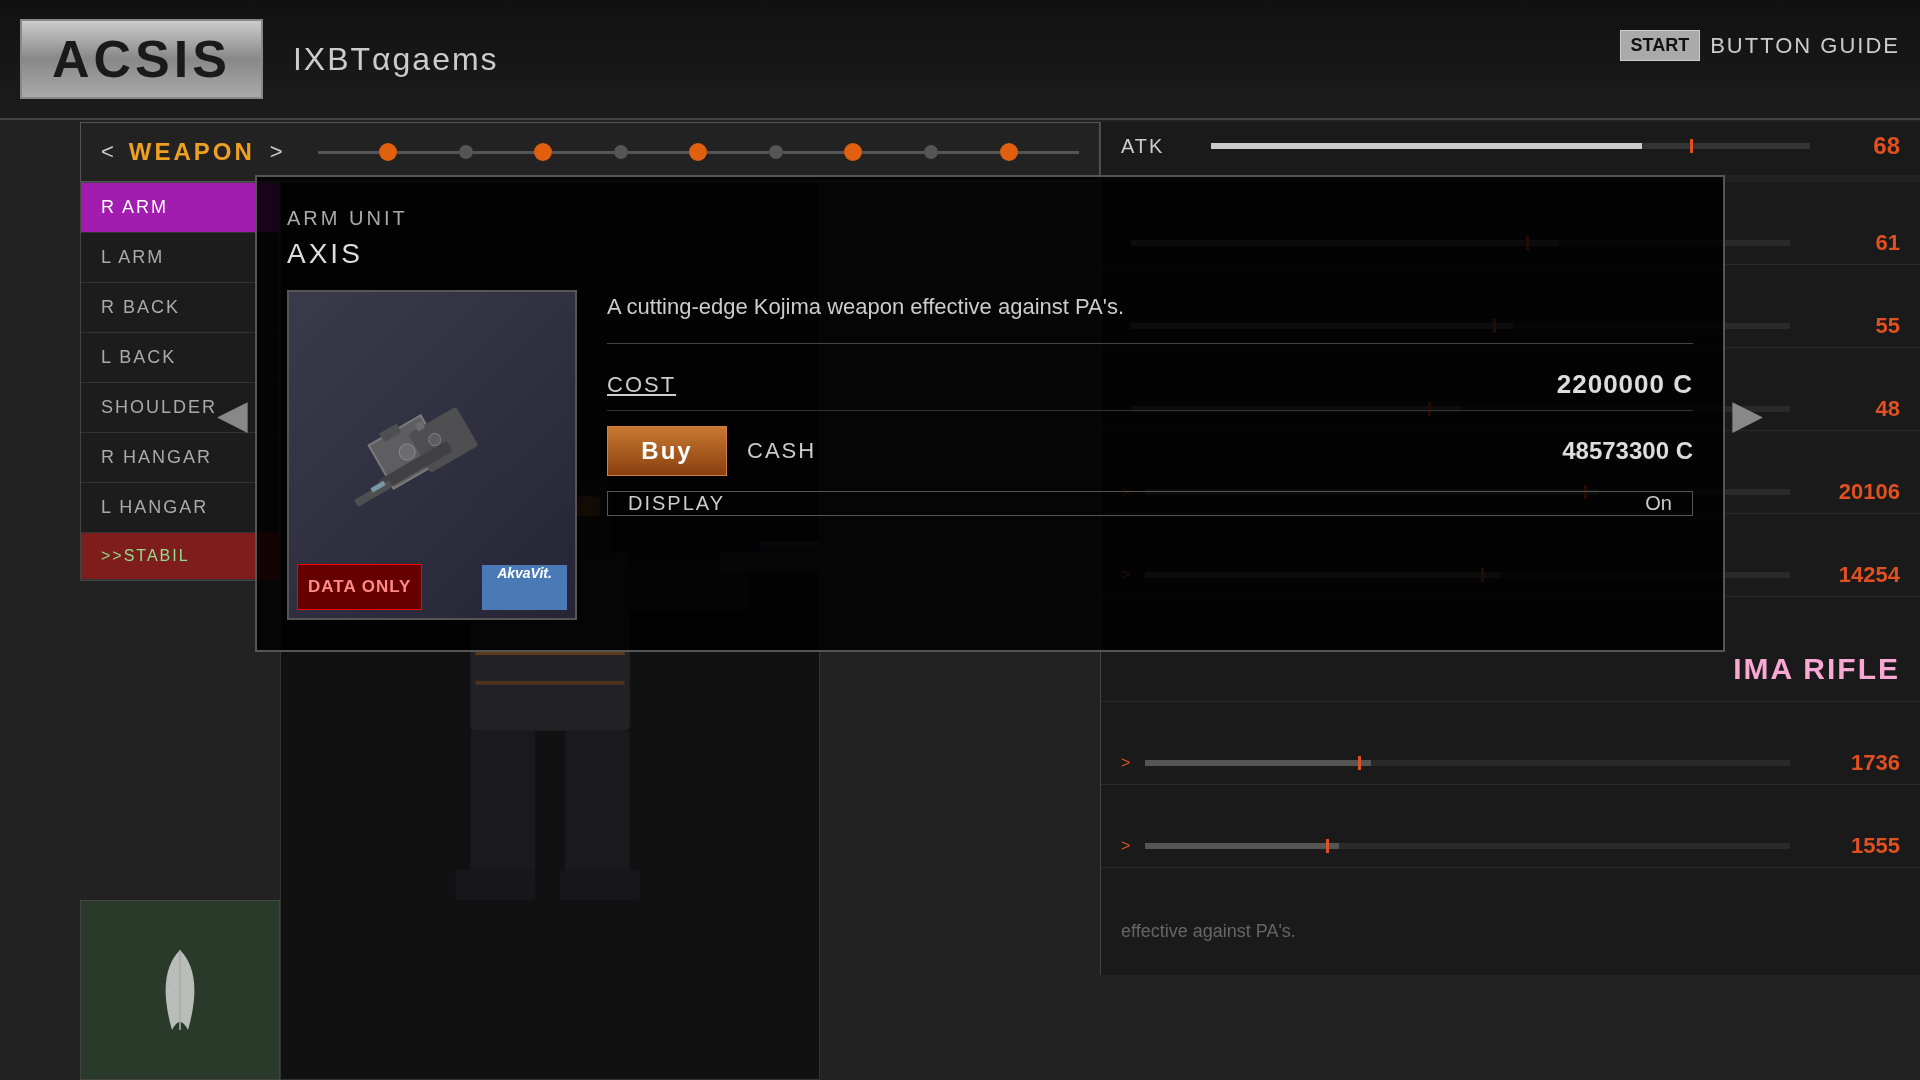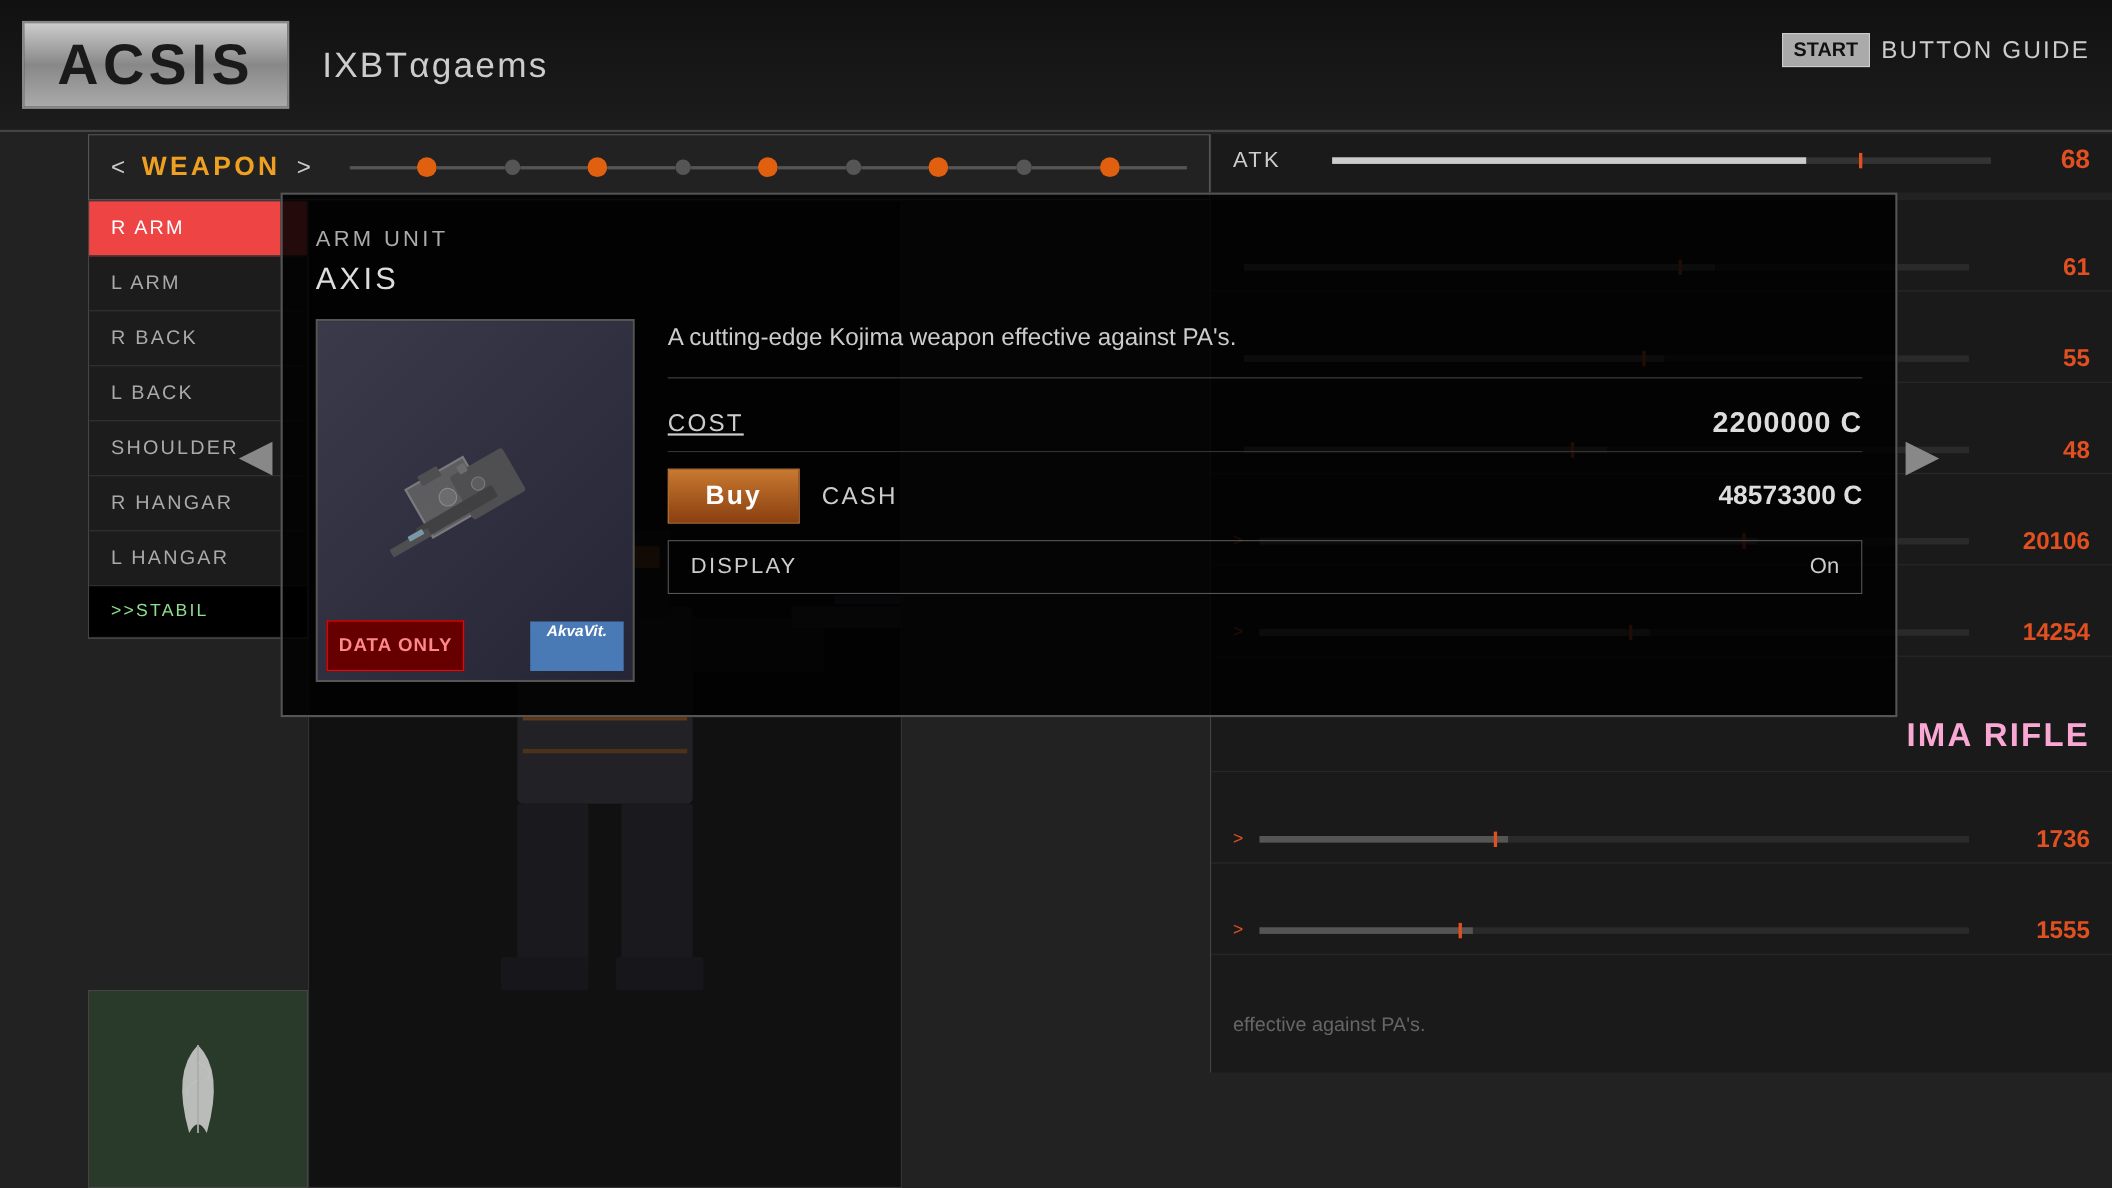--- a/index.html
+++ b/index.html
@@ -201,26 +201,26 @@
     .sidebar-item {
       padding: 14px 20px;
       border-bottom: 1px solid #333;
       color: #aaa;
       font-size: 18px;
       letter-spacing: 2px;
       cursor: pointer;
     }
 
     .sidebar-item.active {
-      background: #ef4444;
+      background: #a21caf;
       color: #fff;
     }
 
     .sidebar-item.highlight {
-      background: #000000;
+      background: #7f1d1d;
       color: #8fde8f;
       font-size: 16px;
     }
 
     
     .robot-preview {
       position: absolute;
       top: 182px;
       left: 280px;
       width: 540px;
@@ -462,21 +462,21 @@
       font-size: 24px;
       font-weight: bold;
       margin-left: auto;
     }
 
     .modal-display-row {
       display: flex;
       align-items: center;
       justify-content: space-between;
       border: 1px solid #555;
-      padding: 12px 20px;
+      padding: 0 20px;
     }
 
     .display-label {
       color: #ccc;
       font-size: 20px;
       letter-spacing: 2px;
     }
 
     .display-value {
       color: #ccc;

